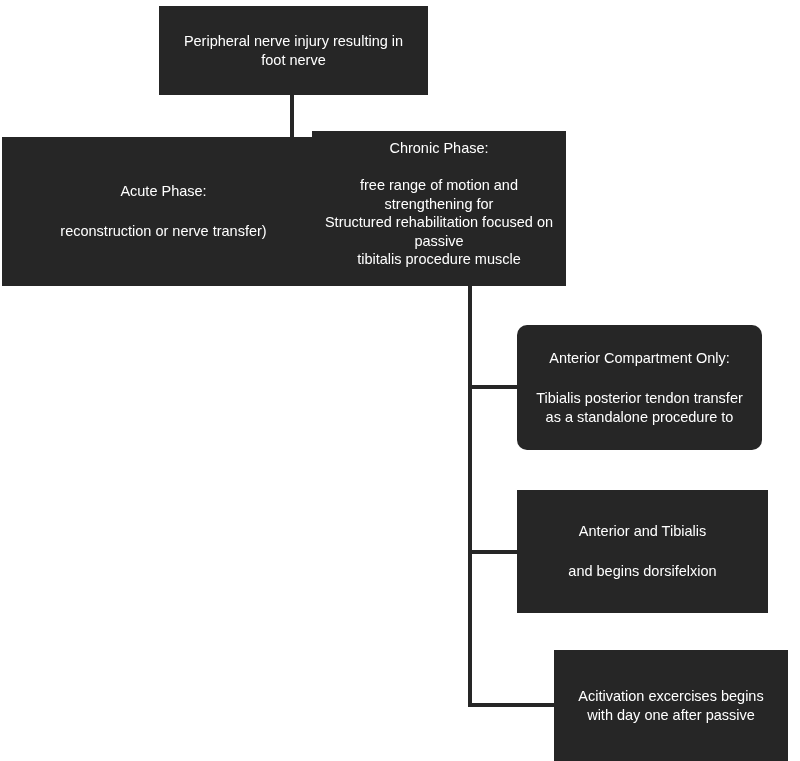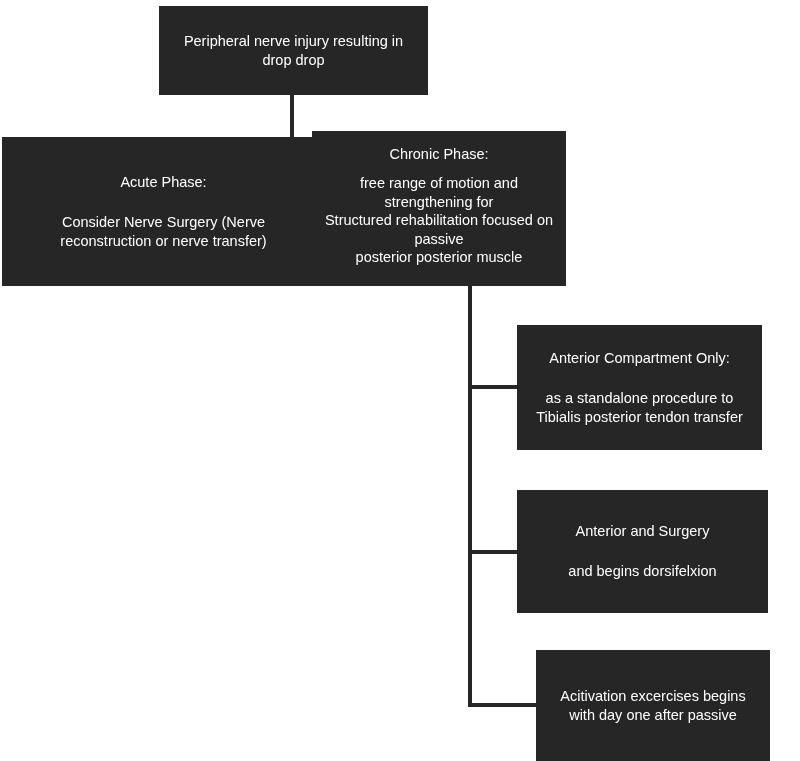--- a/index.html
+++ b/index.html
@@ -23,21 +23,21 @@
     background: #262626;
     color: #ffffff;
     box-sizing: border-box;
     display: flex;
     flex-direction: column;
     align-items: center;
     justify-content: center;
     text-align: center;
     font-size: 14.5px;
     line-height: 1.28;
-    padding: 14px 8px;
+    padding: 8px 8px;
     z-index: 2;
   }
   .node .ln {
     display: block;
     width: 100%;
   }
   .node .spacer {
     display: block;
     height: 1.5em;
   }
@@ -50,23 +50,23 @@
   .conn {
     position: absolute;
     background: #262626;
     z-index: 1;
   }
 
   
   #node-root      { left: 159px; top: 6px;   width: 269px; height: 89px; }
   #node-acute     { left: 2px;   top: 137px; width: 323px; height: 149px; }
   #node-chronic   { left: 312px; top: 131px; width: 254px; height: 155px; }
-  #node-anterior  { left: 517px; top: 325px; width: 245px; height: 125px; }
+  #node-anterior  { left: 517px; top: 325px; width: 245px; height: 125px; border-radius: 10px; }
   #node-peroneal  { left: 517px; top: 490px; width: 251px; height: 123px; }
-  #node-activation{ left: 536px; top: 650px; width: 234px; height: 111px; }
+  #node-activation{ left: 554px; top: 650px; width: 234px; height: 111px; }
 
   
   #conn-root-down    { left: 290px; top: 95px;  width: 4px;   height: 119px; }
   #conn-split-h      { left: 273px; top: 210px; width: 41px;  height: 4px;  }
   #conn-trunk-down   { left: 468px; top: 286px; width: 4px;   height: 421px; }
   #conn-br-anterior  { left: 468px; top: 385px; width: 51px;  height: 4px;  }
   #conn-br-peroneal  { left: 468px; top: 550px; width: 51px;  height: 4px;  }
   #conn-br-activation{ left: 468px; top: 703px; width: 100px; height: 4px;  }
 </style>
 </head>
@@ -76,48 +76,47 @@
 
   <div class="conn" id="conn-root-down"></div>
   <div class="conn" id="conn-split-h"></div>
   <div class="conn" id="conn-trunk-down"></div>
   <div class="conn" id="conn-br-anterior"></div>
   <div class="conn" id="conn-br-peroneal"></div>
   <div class="conn" id="conn-br-activation"></div>
 
   <div class="node" id="node-root">
     <span class="ln">Peripheral nerve injury resulting in</span>
-    <span class="ln">drop drop</span>
+    <span class="ln">foot nerve</span>
   </div>
 
   <div class="node" id="node-acute">
     <span class="ln">Acute Phase:</span>
     <span class="spacer"></span>
-    <span class="ln">Consider Nerve Surgery (Nerve</span>
     <span class="ln">reconstruction or nerve transfer)</span>
   </div>
 
   <div class="node" id="node-chronic">
     <span class="ln">Chronic Phase:</span>
     <span class="spacer"></span>
     <span class="ln">free range of motion and strengthening for</span>
     <span class="ln">Structured rehabilitation focused on passive</span>
-    <span class="ln">posterior posterior muscle</span>
+    <span class="ln">tibitalis procedure muscle</span>
     <span class="gap"></span>
   </div>
 
   <div class="node" id="node-anterior">
     <span class="ln">Anterior Compartment Only:</span>
     <span class="spacer"></span>
+    <span class="ln">Tibialis posterior tendon transfer</span>
     <span class="ln">as a standalone procedure to</span>
-    <span class="ln">Tibialis posterior tendon transfer</span>
   </div>
 
   <div class="node" id="node-peroneal">
-    <span class="ln">Anterior and Surgery</span>
+    <span class="ln">Anterior and Tibialis</span>
     <span class="spacer"></span>
     <span class="ln">and begins dorsifelxion</span>
   </div>
 
   <div class="node" id="node-activation">
     <span class="ln">Acitivation excercises begins</span>
     <span class="ln">with day one after passive</span>
   </div>
 
 </div>

